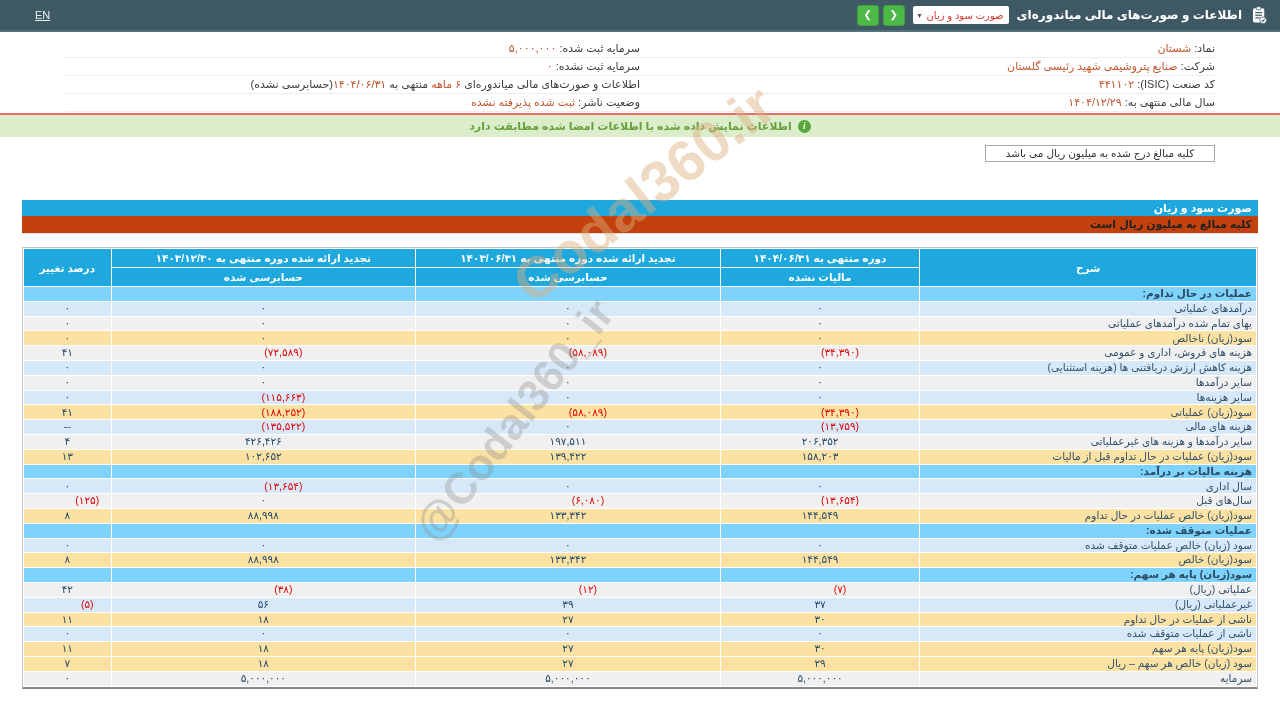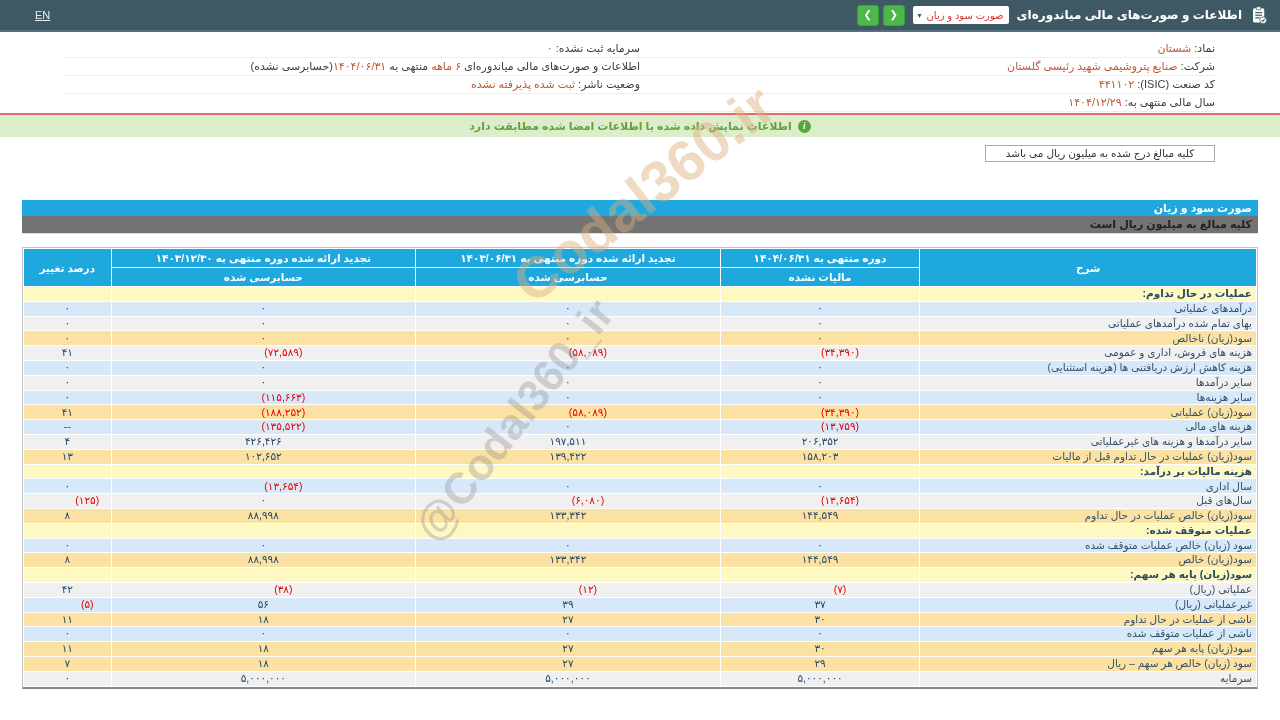--- a/index.html
+++ b/index.html
@@ -51,41 +51,41 @@
     width:228px;margin:8px auto 0 0;margin-right:65px;border:1px solid #a9a9a9;
     background:#fff;font-size:10.5px;color:#333;text-align:center;height:15px;line-height:15px;
   }
   
   .stmt{margin:38px 22px 0 22px;}
   .stmt-titlebar{
     background:#1ea8dd;color:#fff;font-size:11px;font-weight:bold;height:16px;
     line-height:16px;padding:0 6px;
   }
   .stmt-units{
-    background:#737373;color:#222;font-size:11px;font-weight:bold;height:17px;line-height:17px;
+    background:#c2410c;color:#222;font-size:11px;font-weight:bold;height:17px;line-height:17px;
     padding:0 6px;border-bottom:1px solid #ddd;
   }
   
   .tbl-wrap{margin:13px 22px 0 22px;border:1px solid #c3c3c3;border-bottom:2px solid #8a8a8a;}
   table{border-collapse:collapse;table-layout:fixed;width:100%;}
   thead th{
     background:#1ea8dd;color:#fff;font-weight:bold;font-size:10.5px;height:18px;
     border:1px solid #fff;padding:0 2px;white-space:nowrap;overflow:hidden;
   }
   tbody td{
     font-size:10.5px;height:13.8px;line-height:13.5px;padding:0 4px;border:1px solid #fff;
     white-space:nowrap;overflow:hidden;color:#24476b;
   }
   td.lbl{text-align:right;color:#33506b;}
   td.num{text-align:center;direction:ltr;}
   td.neg{color:#e30000;padding-left:44px;}
   tr.row-blue td{background:#d7e9f8;}
   tr.row-white td{background:#f0f0f0;}
   tr.row-yellow td{background:#fbe2a2;}
-  tr.row-section td{background:#fef9c3;color:#2c4a63;font-weight:bold;}
+  tr.row-section td{background:#7dd3fc;color:#2c4a63;font-weight:bold;}
   
   .wm{position:absolute;pointer-events:none;font-weight:bold;z-index:5;}
   .wm1{
     top:160px;right:480px;font-size:58px;color:#dcae7e;opacity:.45;
     transform:rotate(-38deg);transform-origin:center;direction:ltr;
   }
   .wm2{
     top:395px;right:620px;font-size:44px;color:#8f8f8f;opacity:.35;
     transform:rotate(-52deg);transform-origin:center;direction:ltr;
   }
@@ -119,20 +119,21 @@
 
 <div class="info-wrap">
   <div class="info-grid">
     <div class="info-col" id="info-right">
         <div class="info-row"><span class="info-lbl">نماد: </span><span class="info-val">شستان</span></div>
         <div class="info-row"><span class="info-lbl">شرکت: </span><span class="info-val">صنایع پتروشیمی شهید رئیسی گلستان</span></div>
         <div class="info-row"><span class="info-lbl">کد صنعت (ISIC): </span><span class="info-val">۴۴۱۱۰۲</span></div>
         <div class="info-row"><span class="info-lbl">سال مالی منتهی به: </span><span class="info-val">۱۴۰۴/۱۲/۲۹</span></div>
       </div>
     <div class="info-col" id="info-left">
+        <div class="info-row"><span class="info-lbl">سرمایه ثبت شده: </span><span class="info-val">۵,۰۰۰,۰۰۰</span></div>
         <div class="info-row"><span class="info-lbl">سرمایه ثبت نشده: </span><span class="info-val">۰</span></div>
         <div class="info-row"><span class="info-lbl">اطلاعات و صورت‌های مالی میاندوره‌ای </span><span class="info-val">۶ ماهه</span><span class="info-lbl"> منتهی به </span><span class="info-val">۱۴۰۴/۰۶/۳۱</span><span class="info-lbl">(حسابرسی نشده)</span></div>
         <div class="info-row"><span class="info-lbl">وضعیت ناشر: </span><span class="info-val">ثبت شده پذیرفته نشده</span></div>
       </div>
   </div>
 </div>
 <div class="redline"></div>
 <div class="greenbar">
   <span class="info-dot">i</span>
   <span>اطلاعات نمایش داده شده با اطلاعات امضا شده مطابقت دارد</span>

